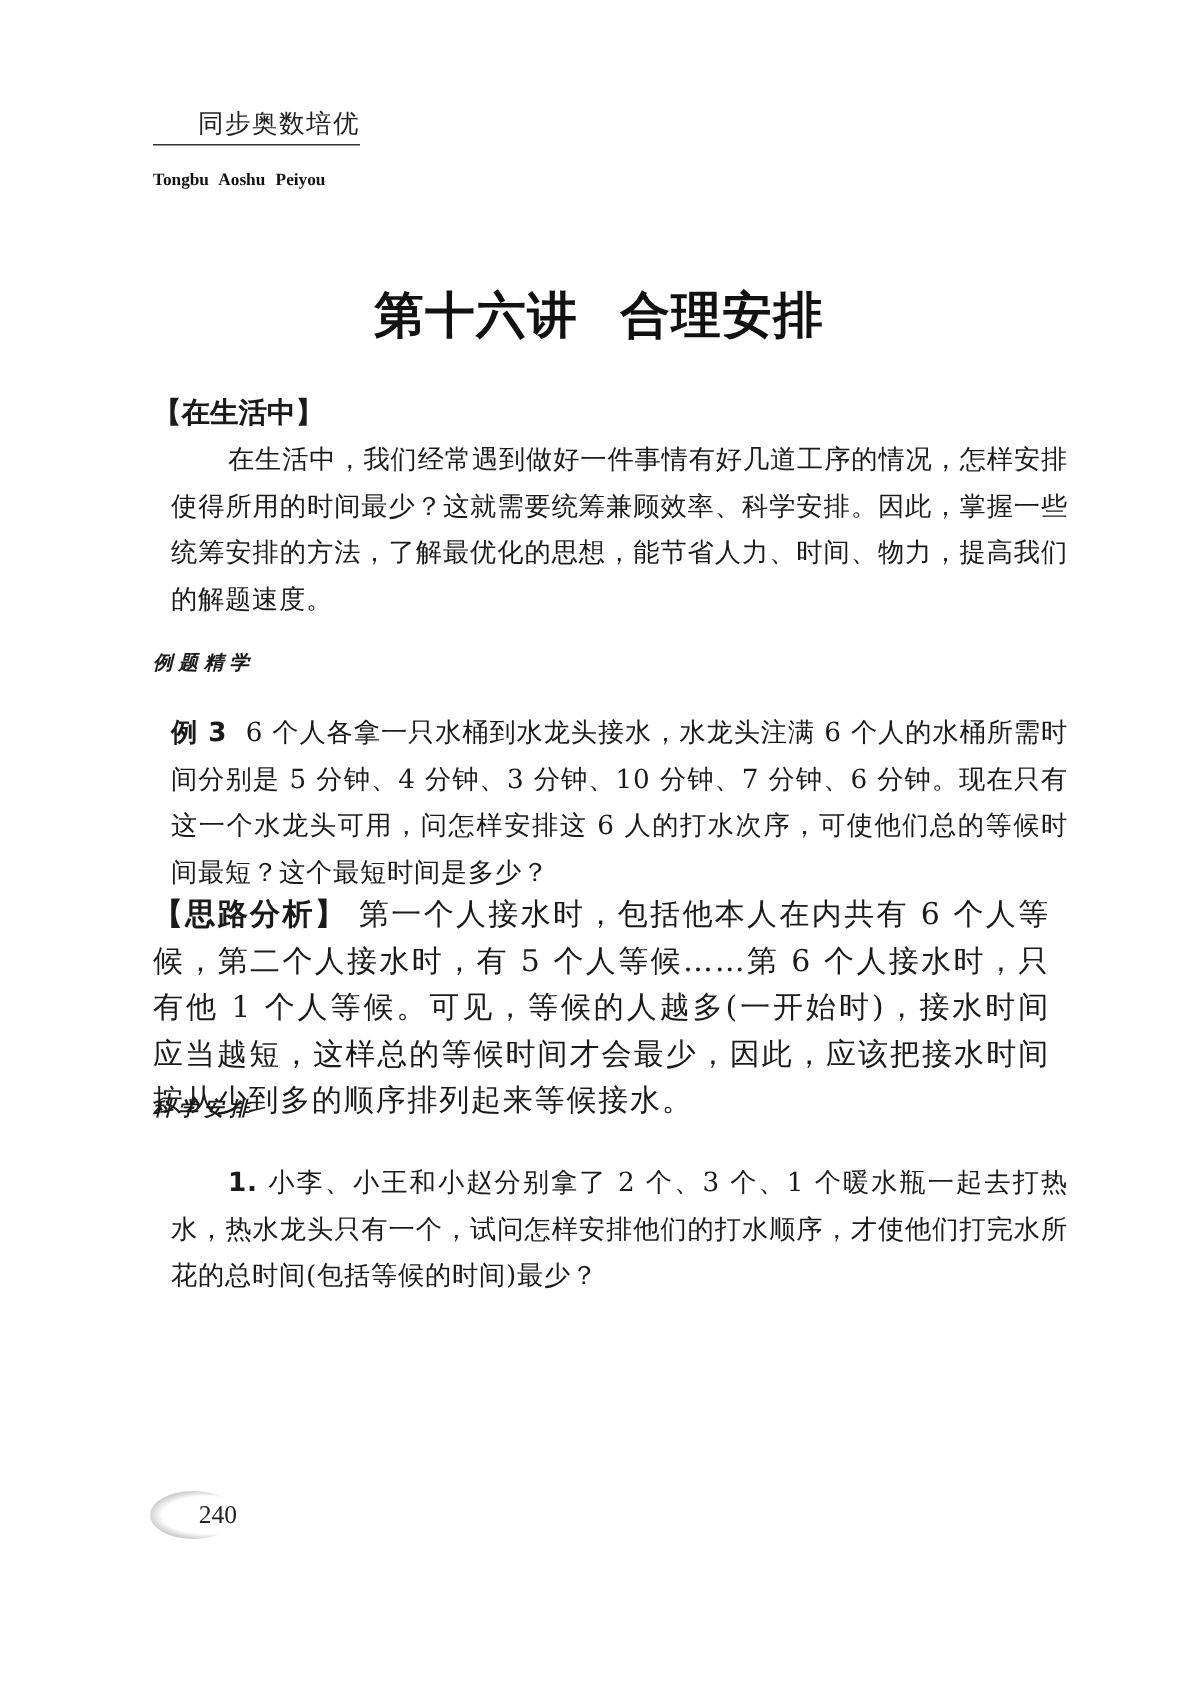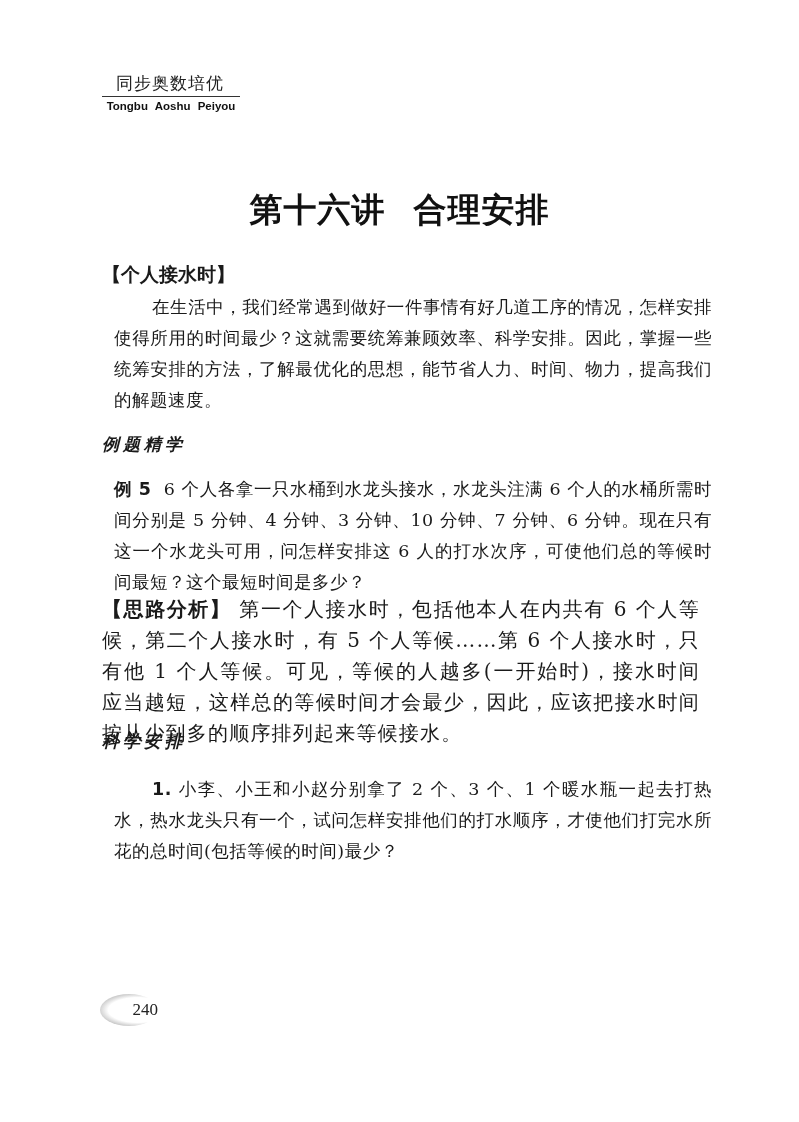--- a/index.html
+++ b/index.html
@@ -1,28 +1,28 @@
 <!DOCTYPE html>
 <html><head>
   <meta charset="utf-8">
   <style>
     html, body { margin:0; padding:0; background:#fff; }
     body { width:799px; height:1122px; position:relative; overflow:hidden; color:#1a1a1a;
            font-family:"DejaVu Serif","Liberation Serif",serif; }
     .header { position:absolute; left:102px; top:72px; }
-    .header-cn { font-size:17px; letter-spacing:1px; padding-left:14px; line-height:22px; color:#222; }
+    .header-cn { font-size:17px; letter-spacing:1px; padding-left:14px; line-height:22px; color:#222;text-align:right; }
     .header-rule { width:138px; height:1px; background:#333; margin-top:2px; }
-    .header-en { font-family:Liberation Sans, sans-serif; font-weight:bold; font-size:11.5px; margin-top:3px; word-spacing:4px; color:#111;text-align:center; }
+    .header-en { font-family:Liberation Serif, serif; font-weight:bold; font-size:11.5px; margin-top:17px; word-spacing:4px; color:#111; }
     .title { position:absolute; left:0; width:799px; top:188px; text-align:center; font-size:33px; font-weight:bold;
              font-family:"DejaVu Sans","Liberation Sans",sans-serif; letter-spacing:1px; color:#111; }
     .title span.gap { display:inline-block; width:28px; }
     .sec-head { position:absolute; left:102px; font-weight:bold; font-size:19px; font-family:"DejaVu Sans","Liberation Sans",sans-serif; }
     .para { position:absolute; left:102px; width:598px; font-size:17.5px; line-height:31px; text-align:justify; letter-spacing:0.5px;margin-left:12px; }
     .indent { text-indent:38px; }
-    .italic-head { position:absolute; left:102px; font-size:17px; font-weight:bold; font-style:italic; letter-spacing:4px;
+    .italic-head { position:absolute; left:102px; font-size:13px; font-weight:bold; font-style:italic; letter-spacing:4px;
                    font-family:"DejaVu Sans","Liberation Sans",sans-serif; }
     .bold { font-weight:bold; font-family:"DejaVu Sans","Liberation Sans",sans-serif; }
     .analysis { position:absolute; left:102px; width:598px; font-size:20px; line-height:31px; letter-spacing:1.2px; text-align:justify; }
     .page-num { position:absolute; left:100px; top:994px; width:58px; height:32px; border-radius:50%;
                 background:radial-gradient(ellipse at 65% 50%, #fff 55%, #cfcfcf 72%, #999 100%);
                 display:flex; align-items:center; justify-content:flex-end; font-size:17px; color:#222;
                 font-family:"Liberation Serif",serif; }
   </style>
 </head>
 <body>
@@ -30,27 +30,27 @@
 <div class="header">
   <div class="header-cn">同步奥数培优</div>
   <div class="header-rule"></div>
   <div class="header-en">Tongbu  Aoshu  Peiyou</div>
 </div>
 
 <div class="title">
   <span>第十六讲</span><span class="gap"></span><span>合理安排</span>
 </div>
 
-<div class="sec-head" style="top:262px;">【个人接水时】</div>
+<div class="sec-head" style="top:262px;">【在生活中】</div>
 <div class="para indent" style="top:292px;">在生活中，我们经常遇到做好一件事情有好几道工序的情况，怎样安排使得所用的时间最少？这就需要统筹兼顾效率、科学安排。因此，掌握一些统筹安排的方法，了解最优化的思想，能节省人力、时间、物力，提高我们的解题速度。</div>
 
 <div class="italic-head" style="top:433px;">例题精学</div>
 
 <div class="para" style="top:474px;">
-  <span class="bold">例 5</span>&nbsp;&nbsp;<span>6 个人各拿一只水桶到水龙头接水，水龙头注满 6 个人的水桶所需时间分别是 5 分钟、4 分钟、3 分钟、10 分钟、7 分钟、6 分钟。现在只有这一个水龙头可用，问怎样安排这 6 人的打水次序，可使他们总的等候时间最短？这个最短时间是多少？</span>
+  <span class="bold">例 3</span>&nbsp;&nbsp;<span>6 个人各拿一只水桶到水龙头接水，水龙头注满 6 个人的水桶所需时间分别是 5 分钟、4 分钟、3 分钟、10 分钟、7 分钟、6 分钟。现在只有这一个水龙头可用，问怎样安排这 6 人的打水次序，可使他们总的等候时间最短？这个最短时间是多少？</span>
 </div>
 
 <div class="analysis" style="top:594px;">
   <span class="bold">【思路分析】</span>&nbsp;<span>第一个人接水时，包括他本人在内共有 6 个人等候，第二个人接水时，有 5 个人等候……第 6 个人接水时，只有他 1 个人等候。可见，等候的人越多(一开始时)，接水时间应当越短，这样总的等候时间才会最少，因此，应该把接水时间按从少到多的顺序排列起来等候接水。</span>
 </div>
 
 <div class="italic-head" style="top:730px;">科学安排</div>
 
 <div class="para indent" style="top:774px;">
   <span class="bold">1.</span>&nbsp;<span>小李、小王和小赵分别拿了 2 个、3 个、1 个暖水瓶一起去打热水，热水龙头只有一个，试问怎样安排他们的打水顺序，才使他们打完水所花的总时间(包括等候的时间)最少？</span>

